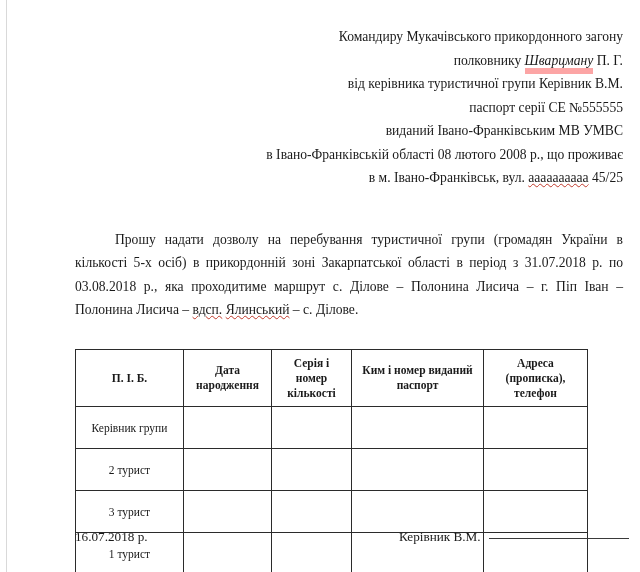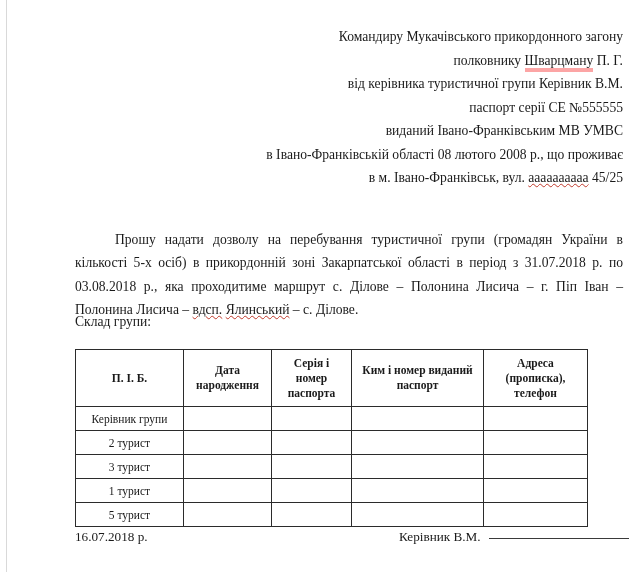--- a/index.html
+++ b/index.html
@@ -95,21 +95,21 @@
     height: 52px;
     line-height: 15px;
     padding: 2px 3px;
   }
   table.group-table tbody td {
     height: 17px;
     text-align: center;
   }
   table.group-table tbody td.name-cell {
     text-align: center;
-    padding: 3px 4px;
+    padding: 12px 4px;
     font-size: 11.5px;
   }
   .col-pib    { width: 108px; }
   .col-dob    { width: 88px; }
   .col-serial { width: 80px; }
   .col-issued { width: 132px; }
   .col-addr   { width: 104px; }
 
   
   .footer {
@@ -136,22 +136,23 @@
     display: inline-block;
     width: 140px;
     border-bottom: 1.4px solid #3a3a3a;
     margin-left: 8px;
     vertical-align: 2px;
     height: 10px;
   }
 
   
   .sp-solid {
-    border-bottom: 4px solid #fca5a5;
+    border-bottom: 6px solid #fca5a5;
     padding-bottom: 0px;
+    font-style: italic;
   }
   .sp-wavy {
     text-decoration: underline;
     text-decoration-style: wavy;
     text-decoration-color: #c0392b;
     text-decoration-thickness: 1px;
     text-underline-offset: 1px;
   }
 </style>
 </head>
@@ -166,21 +167,20 @@
     <span class="ln"><span>полковнику </span><span class="sp-solid">Шварцману</span><span> П. Г.</span></span>
     <span class="ln">від керівника туристичної групи Керівник В.М.</span>
     <span class="ln">паспорт серії СЕ №555555</span>
     <span class="ln">виданий Івано-Франківським МВ УМВС</span>
     <span class="ln">в Івано-Франківській області 08 лютого 2008 р., що проживає</span>
     <span class="ln"><span>в м. Івано-Франківськ, вул. </span><span class="sp-wavy">аааааааааа</span><span> 45/25</span></span>
   </div>
 
   <p class="body-par"><span>Прошу надати дозволу на перебування туристичної групи (громадян України в кількості 5-х осіб) в прикордонній зоні Закарпатської області в період з 31.07.2018 р. по 03.08.2018 р., яка проходитиме маршрут с. Ділове – Полонина Лисича – г. Піп Іван – Полонина Лисича – </span><span class="sp-wavy">вдсп.</span><span> </span><span class="sp-wavy">Ялинський</span><span> – с. Ділове.</span></p>
 
-  <div class="sklad">Склад групи:</div>
 
   <div class="tbl-wrap">
     <table class="group-table">
       <colgroup>
         <col class="col-pib">
         <col class="col-dob">
         <col class="col-serial">
         <col class="col-issued">
         <col class="col-addr">
       </colgroup>
@@ -189,21 +189,21 @@
           <th>
             <span>П. І. Б.</span>
           </th>
           <th>
             <span>Дата</span><br>
             <span>народження</span>
           </th>
           <th>
             <span>Серія і</span><br>
             <span>номер</span><br>
-            <span>паспорта</span>
+            <span>кількості</span>
           </th>
           <th>
             <span>Ким і номер виданий</span><br>
             <span>паспорт</span>
           </th>
           <th>
             <span>Адреса (прописка),</span><br>
             <span>телефон</span>
           </th>
         </tr>

